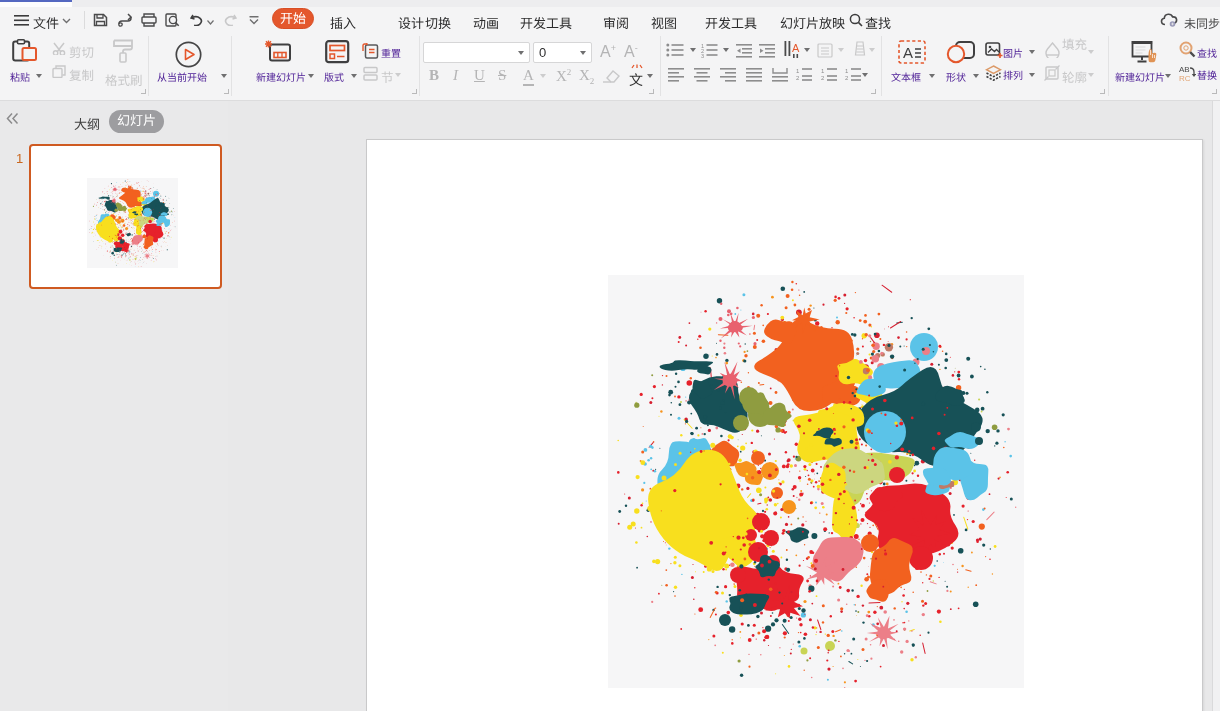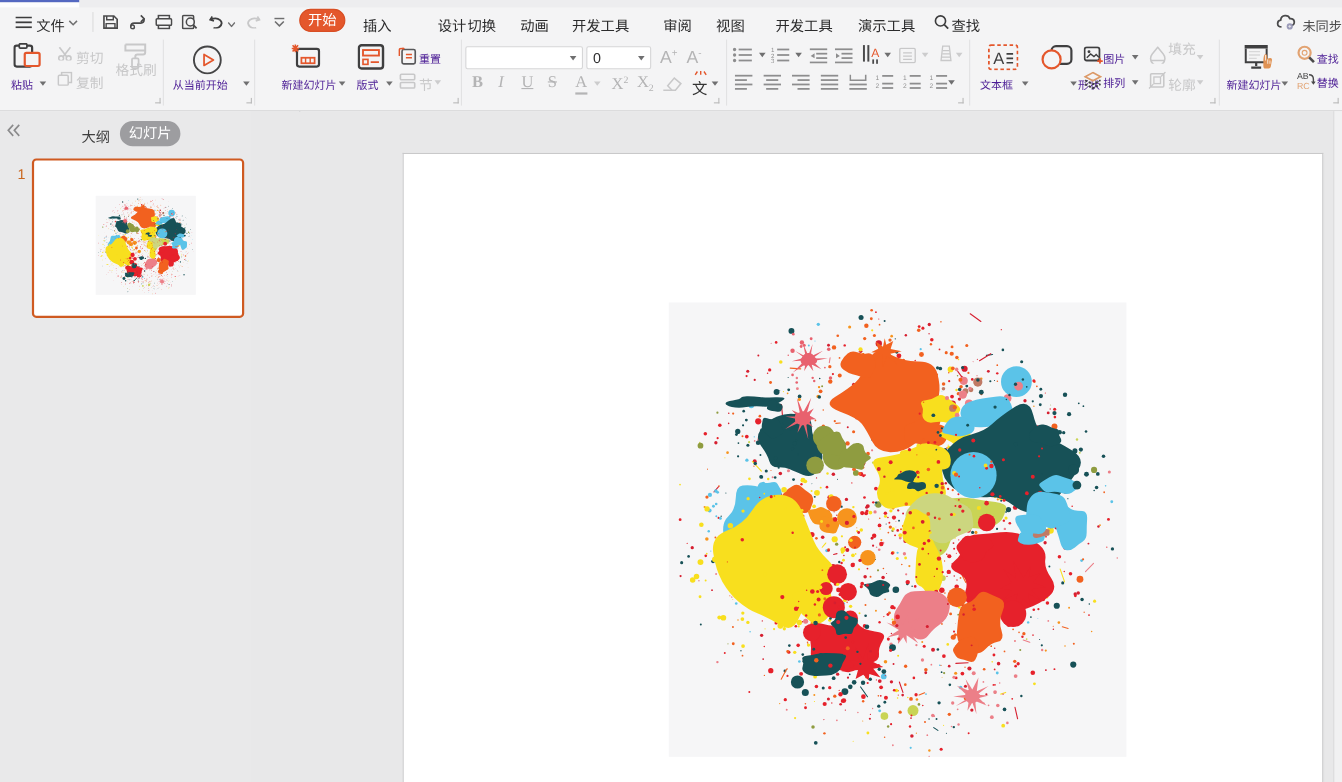--- a/index.html
+++ b/index.html
@@ -89,21 +89,21 @@
     </svg>
 <div id="pill">开始</div>
 <span class="mtxt" style="left:330px">插入</span>
 <span class="mtxt" style="left:398px">设计</span>
 <span class="mtxt" style="left:425px">切换</span>
 <span class="mtxt" style="left:473px">动画</span>
 <span class="mtxt" style="left:520px">开发工具</span>
 <span class="mtxt" style="left:603px">审阅</span>
 <span class="mtxt" style="left:651px">视图</span>
 <span class="mtxt" style="left:705px">开发工具</span>
-<span class="mtxt" style="left:780px">演示工具</span>
+<span class="mtxt" style="left:780px">幻灯片放映</span>
 <svg class="icon" style="left:849px;top:6px" width="14" height="14" viewBox="0 0 14 14">
       <circle cx="6" cy="6" r="4.6" stroke="#3c3c3d" stroke-width="1.5" fill="none"></circle>
       <path d="M9.4,9.4 l3.6,3.6" stroke="#3c3c3d" stroke-width="1.6"></path>
     </svg>
 <span class="mtxt" style="left:865px">查找</span>
 <svg class="icon" style="left:1160px;top:4px" width="23" height="18" viewBox="0 0 23 18">
       <path d="M5,13.5 q-3.5,0 -3.5,-3.2 q0,-2.8 2.8,-3.1 q0.3,-3.6 3.9,-3.9 q3.3,-0.2 4.4,2.6 q3.6,-0.3 4,2.7 q0.3,3 -2.8,3.6" stroke="#4a4a4b" stroke-width="1.6" fill="none"></path>
       <circle cx="12.5" cy="13" r="2.8" fill="#9a9ab8"></circle>
       <path d="M11.2,13 h2.6 M12.5,11.7 v2.6" stroke="#e9e9ea" stroke-width="0.8"></path>
     </svg>
@@ -132,21 +132,21 @@
 <svg class="icon" style="left:52px;top:32px" width="14" height="13" viewBox="0 0 14 13">
       <rect x="1" y="3.5" width="9" height="9" rx="1" stroke="#c8c8c9" stroke-width="1.4" fill="none"></rect>
       <path d="M4,3.5 v-2.5 h9 v9 h-2.5" stroke="#c8c8c9" stroke-width="1.4" fill="none"></path>
     </svg>
 <span class="lblg" style="left:69px;top:32px">复制</span>
 <svg class="icon" style="left:112px;top:6px" width="22" height="24" viewBox="0 0 22 24">
       <path d="M2,1.5 h18 v7 q0,2 -2,2 h-5 q-2,0 -2,2 v1.5" stroke="#c8c8c9" stroke-width="1.8" fill="none"></path>
       <path d="M2,1.5 v5.5 h18" stroke="#c8c8c9" stroke-width="1.8" fill="none"></path>
       <rect x="8" y="14" width="6" height="9" rx="1" stroke="#c8c8c9" stroke-width="1.6" fill="none"></rect>
     </svg>
-<span class="lblg" style="left:105px;top:20px">格式刷</span>
+<span class="lblg" style="left:105px;top:37px">格式刷</span>
 <svg class="icon" style="left:175px;top:8px" width="27" height="27" viewBox="0 0 27 27">
       <circle cx="13.5" cy="13.5" r="12.2" stroke="#454546" stroke-width="1.7" fill="none"></circle>
       <path d="M10.5,8.5 L19,13.5 L10.5,18.5 Z" stroke="#e4572c" stroke-width="1.6" fill="none" stroke-linejoin="round"></path>
     </svg>
 <span class="lbl" style="left:157px;top:36px">从当前开始</span>
     <i class="car" style="left:221px;top:41px"></i>
 <svg class="icon" style="left:265px;top:7px" width="28" height="24" viewBox="0 0 28 24">
       <path d="M7,4.5 h16 q2,0 2,2 v12 q0,2 -2,2 h-16 q-2,0 -2,-2 v-12 q0,-2 2,-2" stroke="#3f3f40" stroke-width="2" fill="none"></path>
       <rect x="9" y="12.5" width="12" height="5" stroke="#e4572c" stroke-width="1.6" fill="none"></rect>
       <path d="M12.8,12.5 v5 M17,12.5 v5" stroke="#e4572c" stroke-width="1.3"></path>
@@ -311,21 +311,21 @@
       <rect x="1" y="1" width="26" height="22" rx="2" fill="none" stroke="#e4572c" stroke-width="1.6" stroke-dasharray="3.2,2.4"></rect>
       <text x="5" y="18" font-size="15" fill="#3f3f40">A</text>
       <path d="M17,9 h6 M17,13 h6 M17,17 h6" stroke="#3f3f40" stroke-width="1.5"></path>
     </svg>
 <span class="lbl" style="left:891px;top:36px">文本框</span>
     <i class="car" style="left:929px;top:41px"></i>
 <svg class="icon" style="left:946px;top:7px" width="30" height="25" viewBox="0 0 30 25">
       <rect x="10" y="2" width="18" height="16" rx="4" fill="none" stroke="#3f3f40" stroke-width="2"></rect>
       <circle cx="10" cy="14" r="8.2" fill="#f4f4f5" stroke="#e4572c" stroke-width="2"></circle>
     </svg>
-<span class="lbl" style="left:980px;top:36px">形状</span>
+<span class="lbl" style="left:946px;top:36px">形状</span>
     <i class="car" style="left:973px;top:41px"></i>
 <svg class="icon" style="left:985px;top:9px" width="18" height="16" viewBox="0 0 18 16">
       <rect x="1" y="1" width="13.5" height="12" rx="2" stroke="#3f3f40" stroke-width="1.6" fill="none"></rect>
       <circle cx="5" cy="5" r="1.3" fill="#3f3f40"></circle>
       <path d="M3,10.5 l3.5,-3.5 l3,2.5 l2,-2 l2.5,2.5" stroke="#3f3f40" stroke-width="1.3" fill="none"></path>
       <path d="M12.5,13.5 h5 M15,11 v5" stroke="#e4572c" stroke-width="1.6"></path>
     </svg>
 <span class="lbl" style="left:1003px;top:12px">图片</span>
     <i class="car" style="left:1029px;top:17px"></i>
 <svg class="icon" style="left:985px;top:32px" width="17" height="16" viewBox="0 0 17 16">

